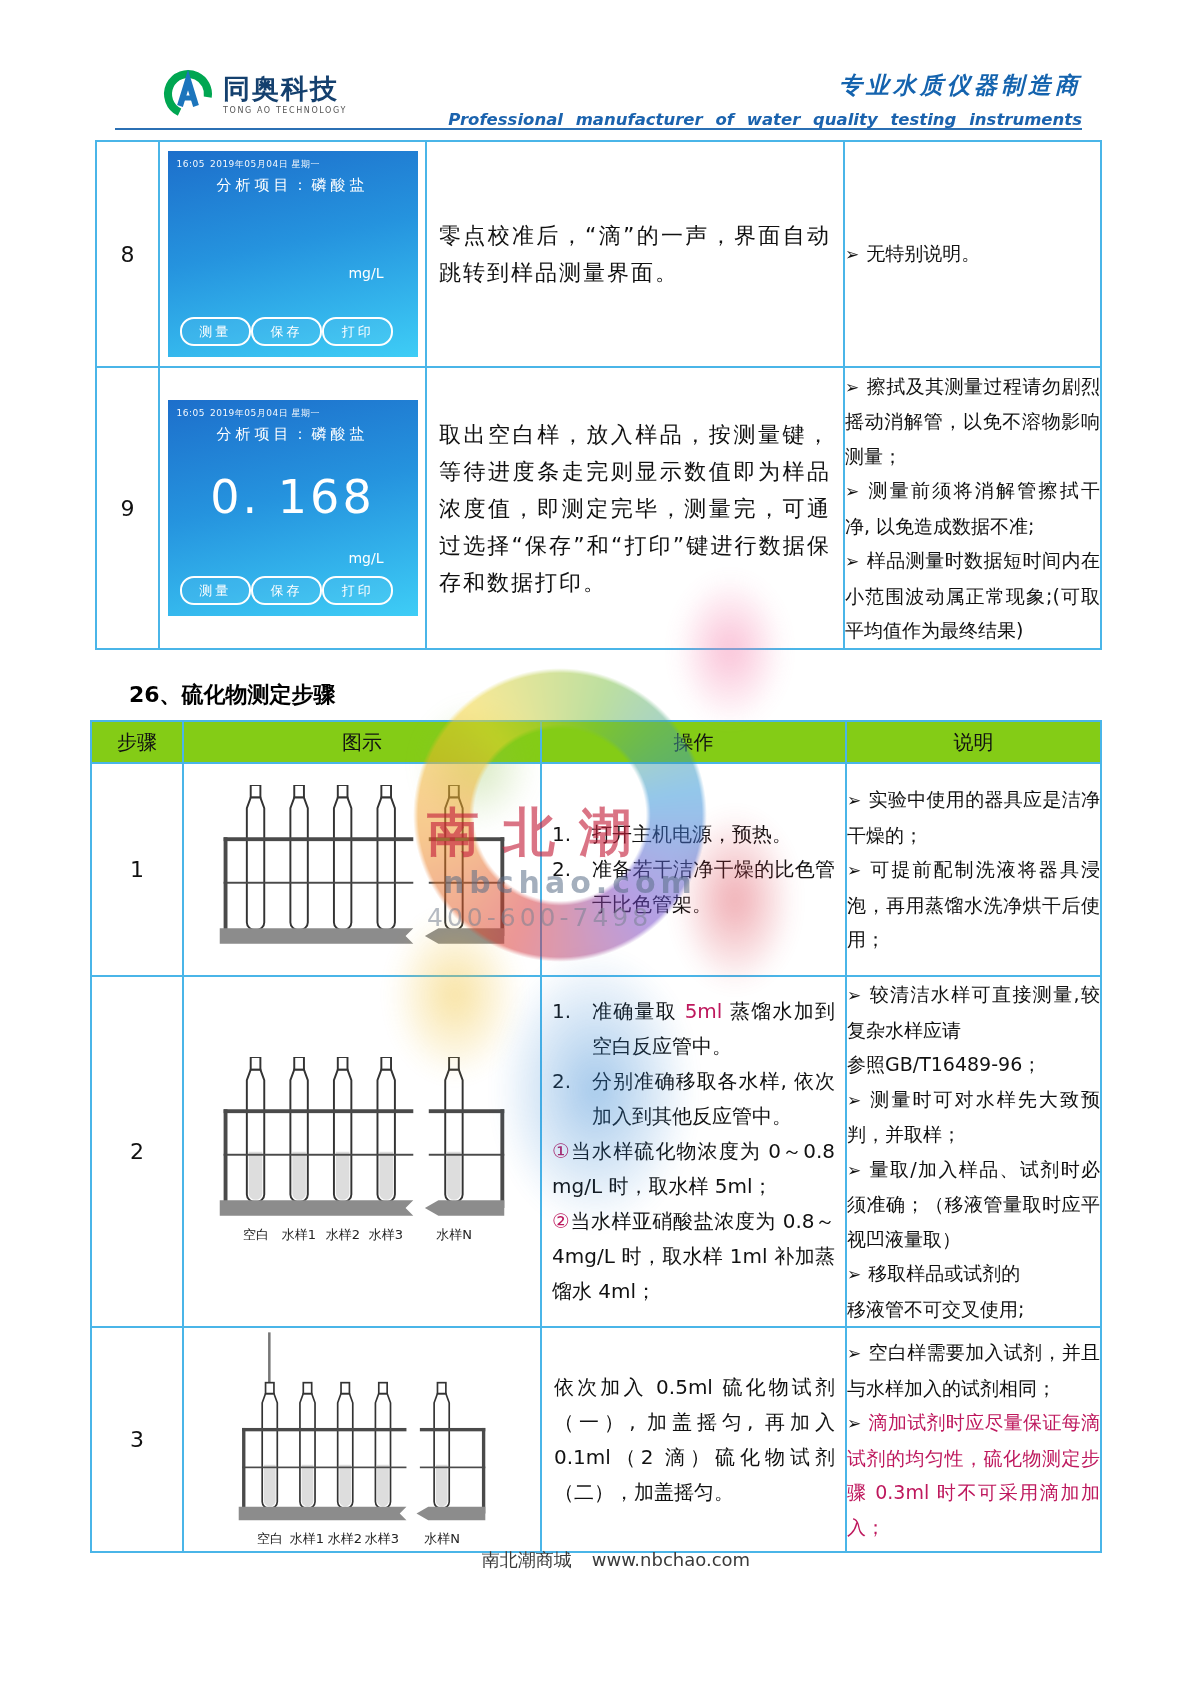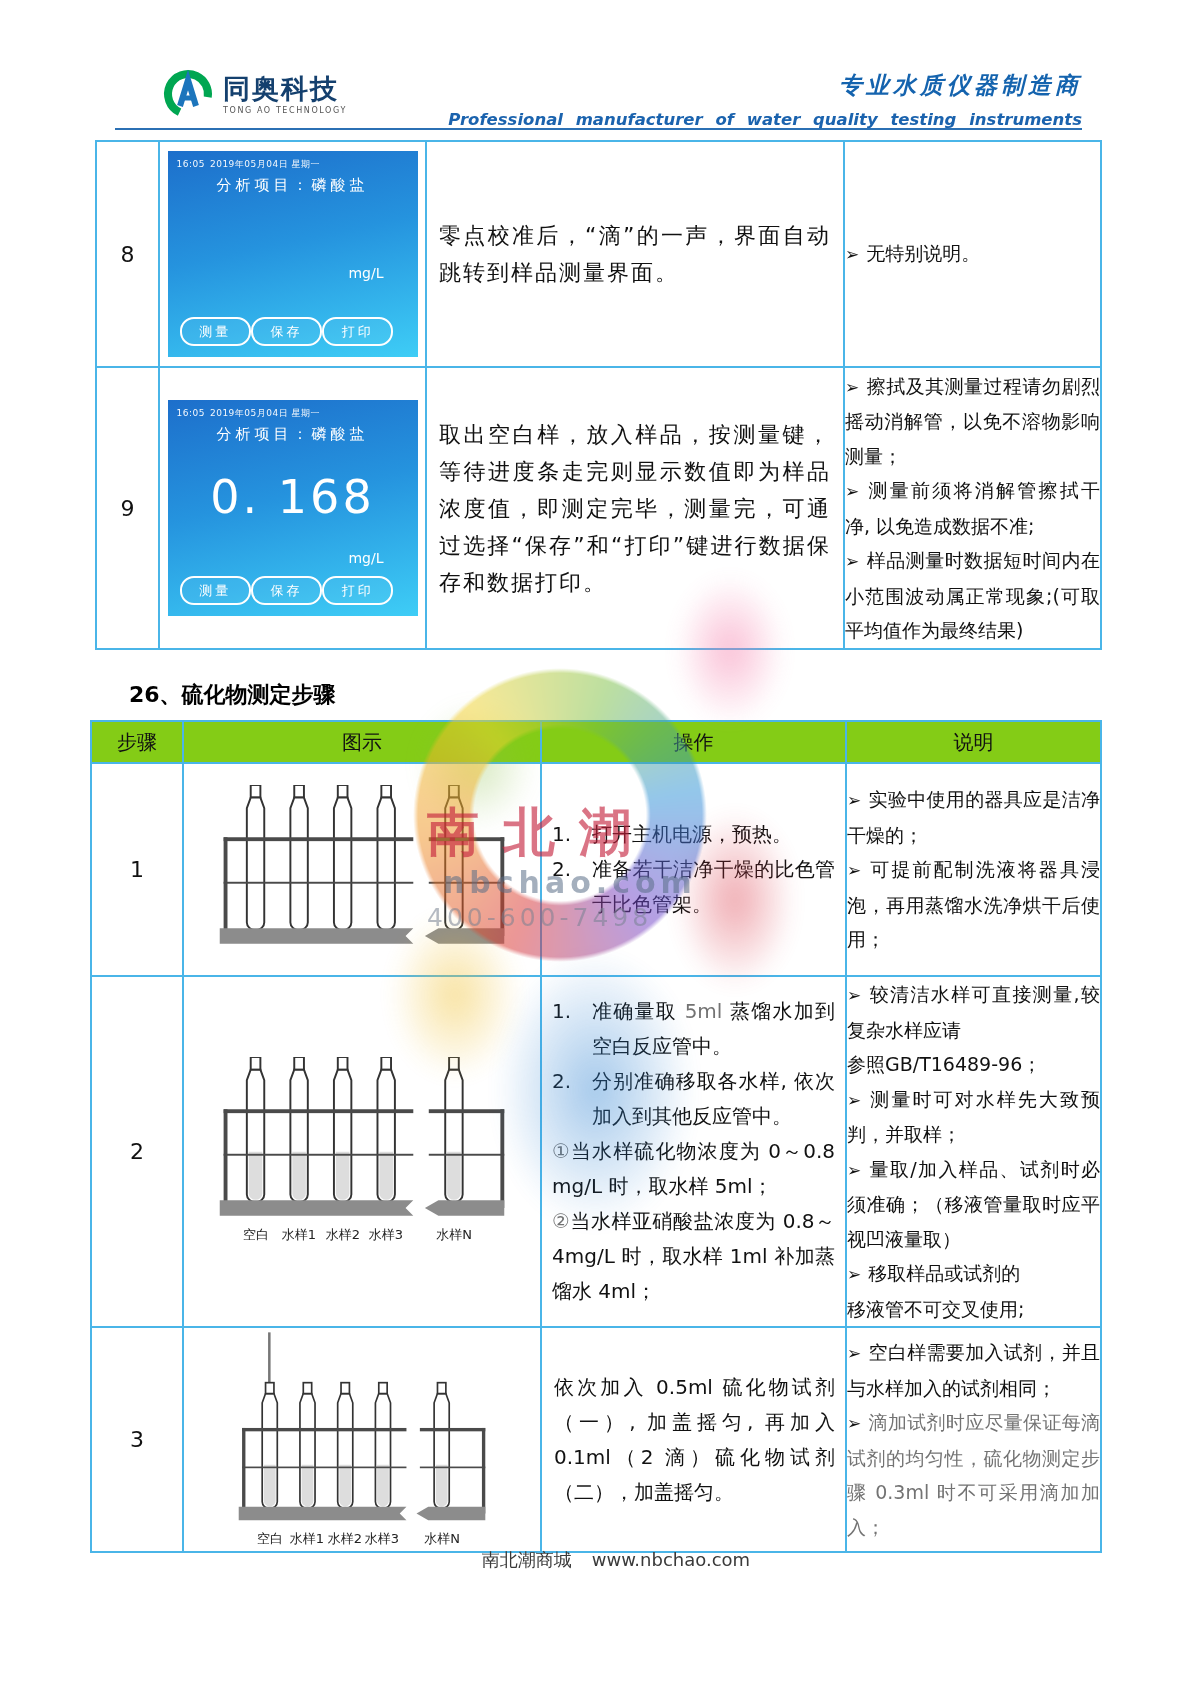--- a/index.html
+++ b/index.html
@@ -34,21 +34,21 @@
   .opline { display:flex; font-size:20px; line-height:35px; }
   .opn { width:40px; flex:none; }
   .opt { flex:1; text-align:justify; }
   .oppara { margin:0; font-size:20px; line-height:35px; text-align:justify; }
   .op3 { margin:0 0 0 2px; font-size:20px; line-height:35px; text-align:justify; padding:2px 10px; }
 
   td.nt { padding:6px 11px 6px 13px; }
   .note { font-size:19px; line-height:34.5px; text-align:justify; color:#111; }
   .blt { margin-right:7px; font-size:17px; }
   .ntxt { white-space:pre-line; }
-  .red { color:#737373; }
+  .red { color:#be185d; }
 
   
   .screen { position:relative; width:250px; margin:0 auto; color:#fff;
             background:linear-gradient(168deg,#1d6fcb 0%,#2593de 45%,#3ecdf6 100%); }
   .s8 { height:206px; }
   .s9 { height:216px; }
   .scr-time { position:absolute; top:7px; left:9px; font-size:9px; letter-spacing:.5px; opacity:.95; }
   .scr-time span { margin-right:5px; }
   .scr-title { position:absolute; top:25px; left:0; right:0; text-align:center; font-size:15px; letter-spacing:4px; }
   .scr-value { position:absolute; top:70px; left:0; right:0; text-align:center; font-size:46px; letter-spacing:3px; }

